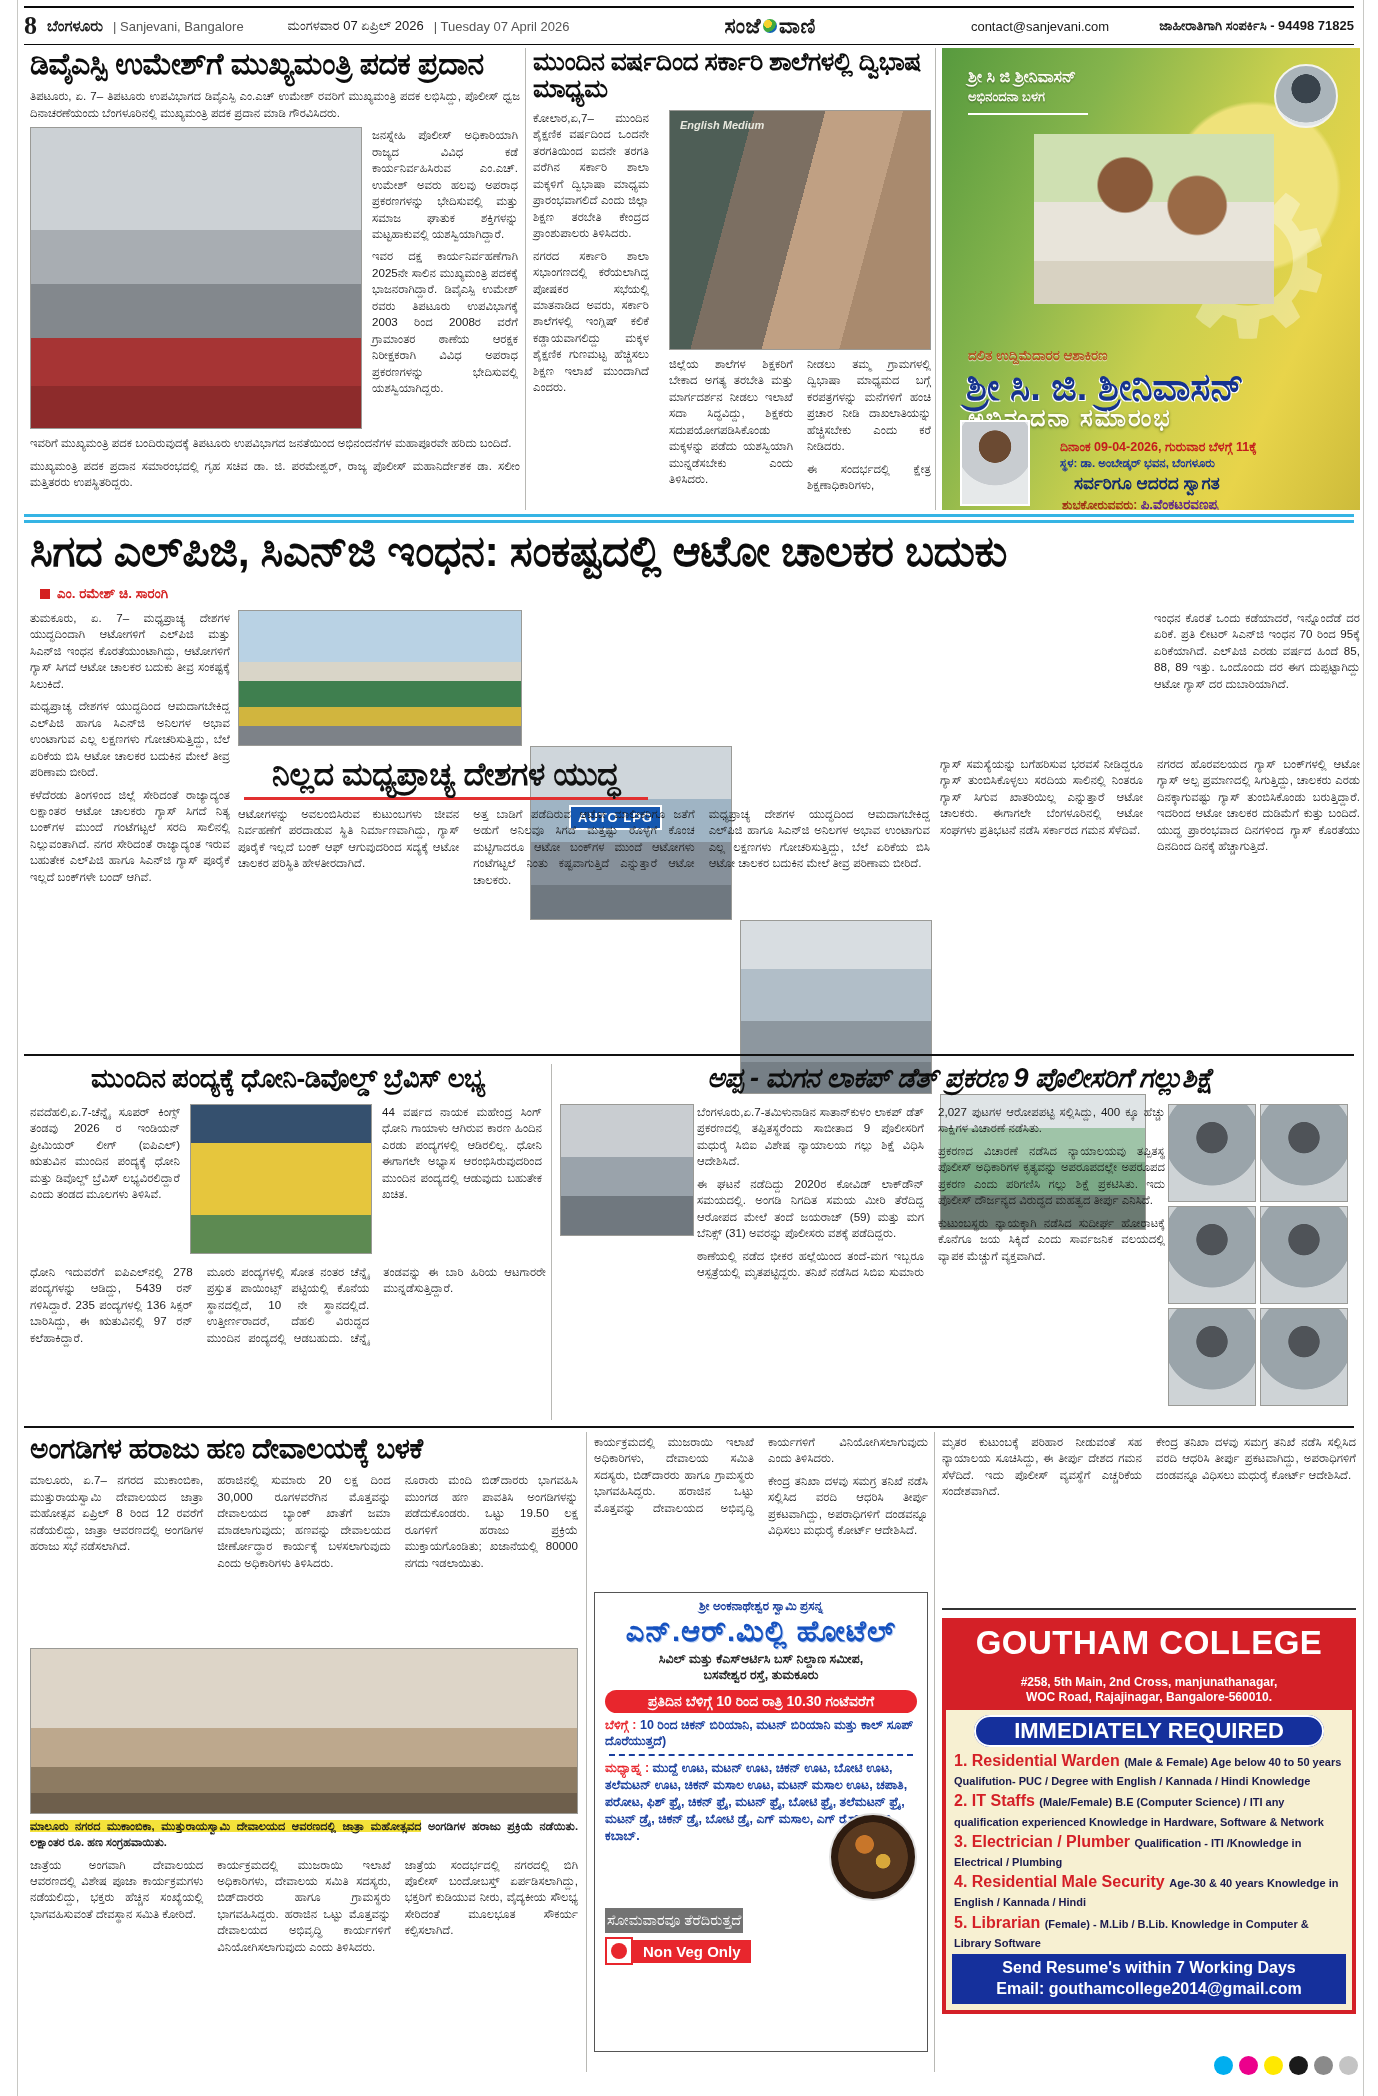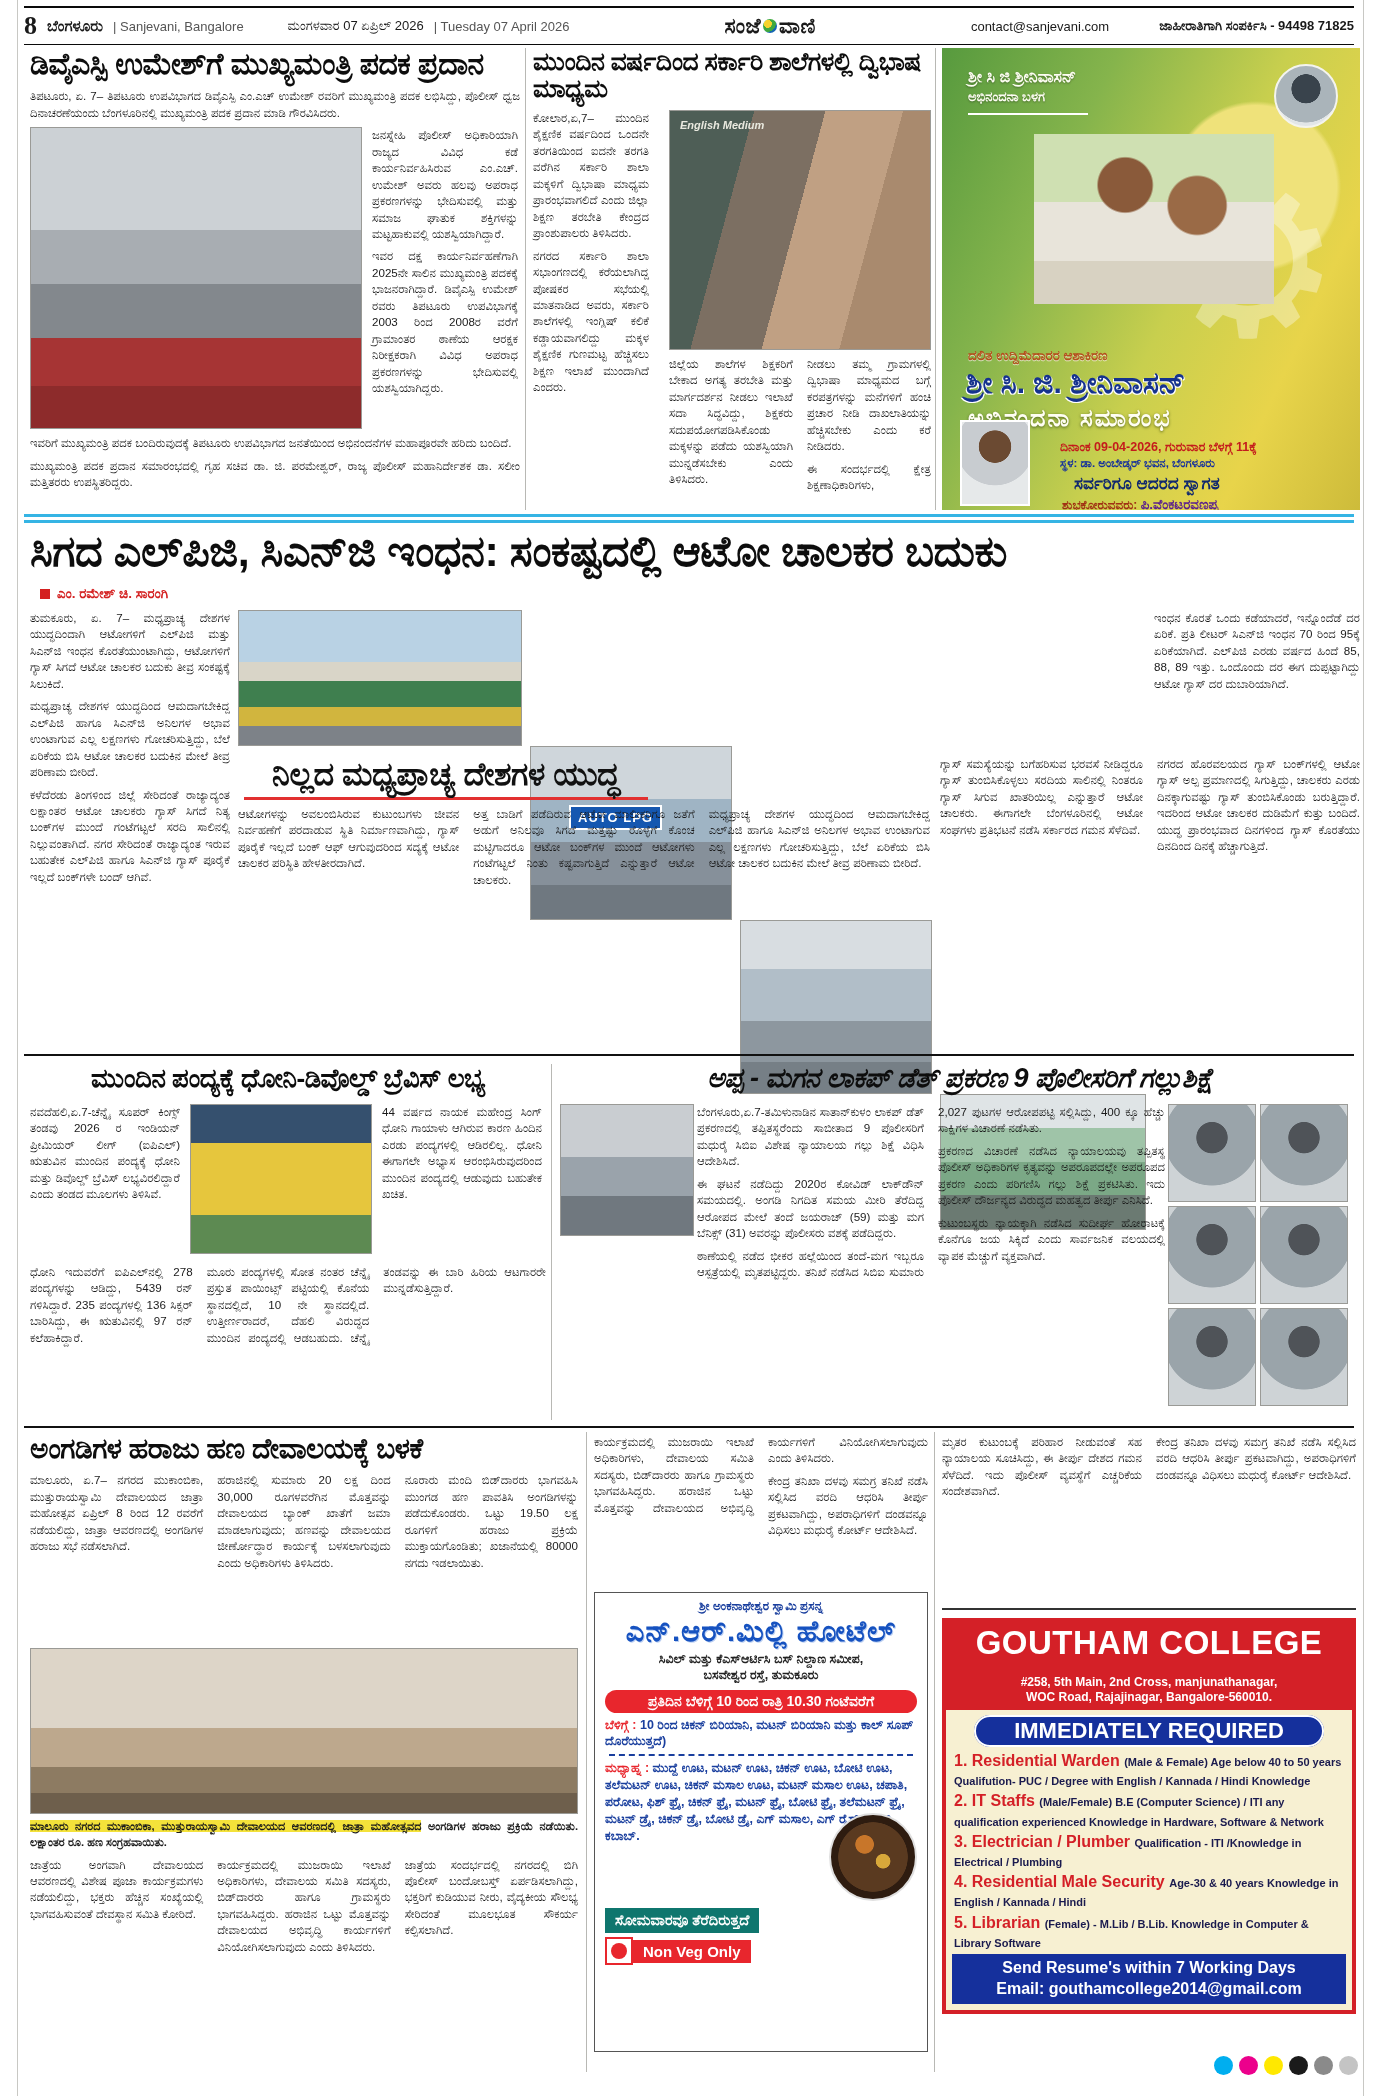--- a/index.html
+++ b/index.html
@@ -60,21 +60,21 @@
   .felic .club .l2{font-size:13px;margin-top:3px;}
   .felic .club .ul{width:120px;height:2px;background:#fff;margin-top:8px;}
   .felic .amb{position:absolute;right:22px;top:16px;width:60px;height:60px;border-radius:50%;
               border:2px solid #f4f4ee;background:radial-gradient(circle at 50% 38%,#39434c 0 30%,#aab4ba 31% 70%,#e2e6e8 71%);}
   .felic .menph{position:absolute;left:92px;top:86px;width:240px;height:170px;border:none;
                 background:radial-gradient(circle at 38% 30%,#8a5a3a 0 14%,transparent 15%),
                            radial-gradient(circle at 68% 42%,#9a6a46 0 15%,transparent 16%),
                            linear-gradient(#cfe0b2 0 40%,#e8e4da 40% 75%,#d8d2c2 75%);}
   .felic .tagline{position:absolute;left:26px;top:300px;color:#b4501c;font-weight:bold;font-size:13.5px;
                   text-shadow:0 1px 0 rgba(255,255,255,.6);}
-  .felic .name{position:absolute;left:24px;top:318px;font-size:30px;font-weight:bold;color:#16338e;
+  .felic .name{position:absolute;left:24px;top:318px;font-size:38px;font-weight:bold;color:#16338e;
                text-shadow:1px 1px 0 #fff,-1px 1px 0 #fff;}
   .felic .event{position:absolute;left:26px;top:356px;font-size:24px;font-weight:bold;color:#fffef2;
                 text-shadow:0 1px 3px rgba(40,60,10,.7);letter-spacing:2px;}
   .felic .dt{position:absolute;left:118px;top:392px;color:#c41c1c;font-weight:bold;font-size:12.5px;}
   .felic .venue{position:absolute;left:118px;top:409px;color:#15309c;font-weight:bold;font-size:11.5px;}
   .felic .welcome{position:absolute;left:132px;top:426px;color:#10286e;font-weight:bold;font-size:17px;}
   .felic .org{position:absolute;left:18px;top:372px;width:66px;height:82px;border:2px solid #fff;
               background:radial-gradient(circle at 50% 30%,#6b4a32 0 24%,#c8ccd0 25% 58%,#e6e9ea 59%);}
   .felic .by{position:absolute;left:120px;top:449px;font-size:12px;color:#a03214;font-weight:bold;}
   .felic .by b{color:#5a1f8e;font-size:13.5px;}
@@ -88,22 +88,22 @@
   .hotel .addr{font-weight:bold;font-size:12.5px;color:#222;line-height:1.3;}
   .hotel .hours{background:#e8262d;color:#fff;font-weight:bold;font-size:14px;border-radius:14px;
                 margin:6px 10px 4px;padding:3px 4px;}
   .hotel .meal{font-size:12.5px;font-weight:bold;color:#1a3f9e;text-align:left;padding:0 10px;line-height:1.35;}
   .hotel .meal .lbl{color:#e8262d;}
   .hotel .wavy{border-bottom:2px dashed #1a3f9e;margin:4px 14px;}
   .hotel .bowl{position:absolute;right:10px;bottom:150px;width:84px;height:84px;border-radius:50%;
                background:radial-gradient(circle at 40% 35%,#c8762a 0 12%,transparent 13%),
                           radial-gradient(circle at 62% 55%,#d8a83a 0 10%,transparent 11%),
                           radial-gradient(circle,#5a3a20 0 58%,#2e1c10 59%);border:2px solid #e0e0e0;}
-  .hotel .monday{position:absolute;left:10px;bottom:118px;background:#0f766e;color:#fff;font-weight:bold;
-                 font-size:14.5px;padding:4px 10px;}
+  .hotel .monday{position:absolute;left:10px;bottom:118px;background:#737373;color:#fff;font-weight:normal;
+                 font-size:14.5px;padding:4px 2px;}
   .hotel .nv{position:absolute;left:10px;bottom:86px;display:flex;align-items:center;margin-top:16px;}
   .hotel .nv .box{width:24px;height:24px;border:2px solid #e8262d;background:#fff;display:flex;
                   align-items:center;justify-content:center;}
   .hotel .nv .dot{width:16px;height:16px;border-radius:50%;background:#e8262d;}
   .hotel .nv .lab{background:#e8262d;color:#fff;font-weight:bold;font-size:15px;padding:3px 10px;}
   .hotel .blue{position:absolute;left:8px;right:8px;bottom:8px;background:#1a3fa8;color:#fff;padding:6px 4px;}
   .hotel .blue .l1{font-size:16px;font-weight:bold;}
   .hotel .blue .l2{font-size:30px;font-weight:bold;letter-spacing:2px;}
 
   

